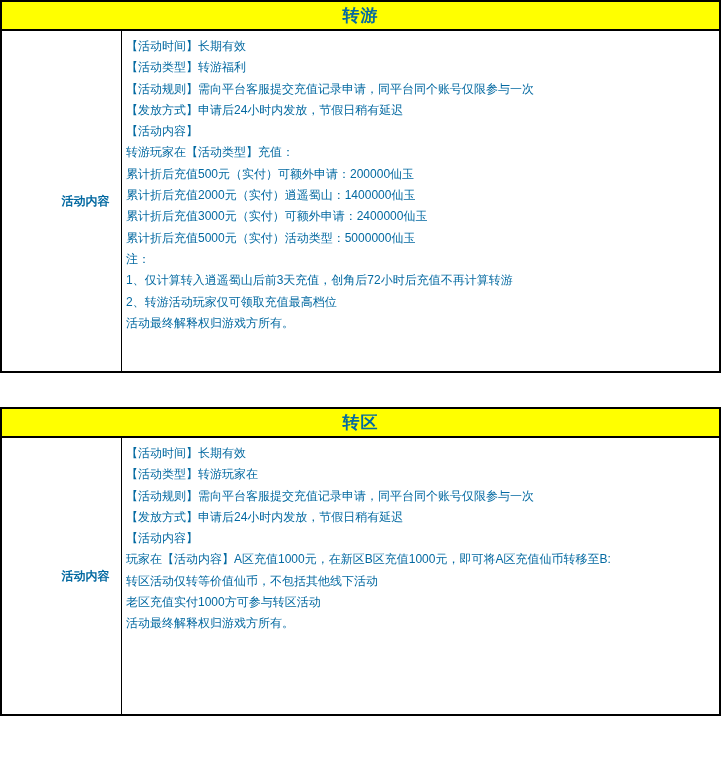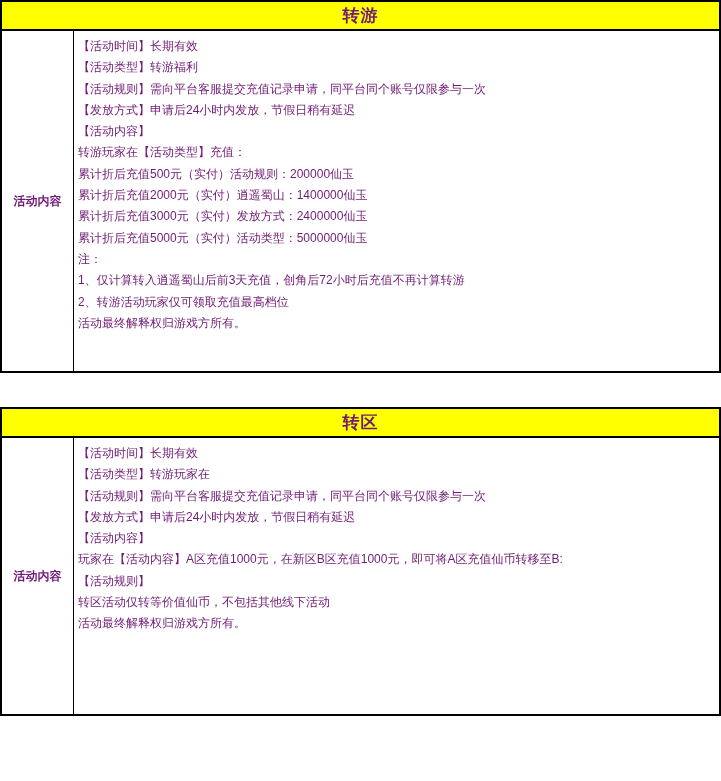--- a/index.html
+++ b/index.html
@@ -5,21 +5,21 @@
   html, body {
     margin: 0;
     padding: 0;
     background: #ffffff;
   }
   .sheet {
     position: relative;
     width: 721px;
     height: 781px;
     background: #ffffff;
-    color: #701a75;
+    color: #0369a1;
     font-family: "Liberation Sans", sans-serif;
     overflow: hidden;
   }
   .activity-table {
     position: absolute;
     left: 0;
     width: 721px;
     box-sizing: border-box;
     border: 2px solid #000000;
     background: #ffffff;
@@ -47,20 +47,21 @@
   }
   .label-cell {
     flex: 0 0 71px;
     width: 71px;
     border-right: 1px solid #000000;
     display: flex;
     align-items: center;
     justify-content: center;
     font-size: 12px;
     font-weight: bold;
+    padding-left: 48px;
   }
   .content-cell {
     flex: 1 1 auto;
     padding: 5px 4px 0 4px;
     font-size: 12px;
     overflow: hidden;
   }
   .content-line {
     height: 21.3px;
     line-height: 21.3px;
@@ -80,23 +81,23 @@
       <div class="label-cell">
         <span>活动内容</span>
       </div>
       <div class="content-cell">
           <div class="content-line">【活动时间】长期有效</div>
           <div class="content-line">【活动类型】转游福利</div>
           <div class="content-line">【活动规则】需向平台客服提交充值记录申请，同平台同个账号仅限参与一次</div>
           <div class="content-line">【发放方式】申请后24小时内发放，节假日稍有延迟</div>
           <div class="content-line">【活动内容】</div>
           <div class="content-line">转游玩家在【活动类型】充值：</div>
-          <div class="content-line">累计折后充值500元（实付）活动规则：200000仙玉</div>
+          <div class="content-line">累计折后充值500元（实付）可额外申请：200000仙玉</div>
           <div class="content-line">累计折后充值2000元（实付）逍遥蜀山：1400000仙玉</div>
-          <div class="content-line">累计折后充值3000元（实付）发放方式：2400000仙玉</div>
+          <div class="content-line">累计折后充值3000元（实付）可额外申请：2400000仙玉</div>
           <div class="content-line">累计折后充值5000元（实付）活动类型：5000000仙玉</div>
           <div class="content-line">注：</div>
           <div class="content-line">1、仅计算转入逍遥蜀山后前3天充值，创角后72小时后充值不再计算转游</div>
           <div class="content-line">2、转游活动玩家仅可领取充值最高档位</div>
           <div class="content-line">活动最终解释权归游戏方所有。</div>
         </div>
     </div>
   </section>
 
   <section class="activity-table table-2">
@@ -107,20 +108,20 @@
       <div class="label-cell">
         <span>活动内容</span>
       </div>
       <div class="content-cell">
           <div class="content-line">【活动时间】长期有效</div>
           <div class="content-line">【活动类型】转游玩家在</div>
           <div class="content-line">【活动规则】需向平台客服提交充值记录申请，同平台同个账号仅限参与一次</div>
           <div class="content-line">【发放方式】申请后24小时内发放，节假日稍有延迟</div>
           <div class="content-line">【活动内容】</div>
           <div class="content-line">玩家在【活动内容】A区充值1000元，在新区B区充值1000元，即可将A区充值仙币转移至B:</div>
-          <div class="content-line">【活动规则】</div>
           <div class="content-line">转区活动仅转等价值仙币，不包括其他线下活动</div>
+          <div class="content-line">老区充值实付1000方可参与转区活动</div>
           <div class="content-line">活动最终解释权归游戏方所有。</div>
         </div>
     </div>
   </section>
 
 </div>
 
 </body></html>

